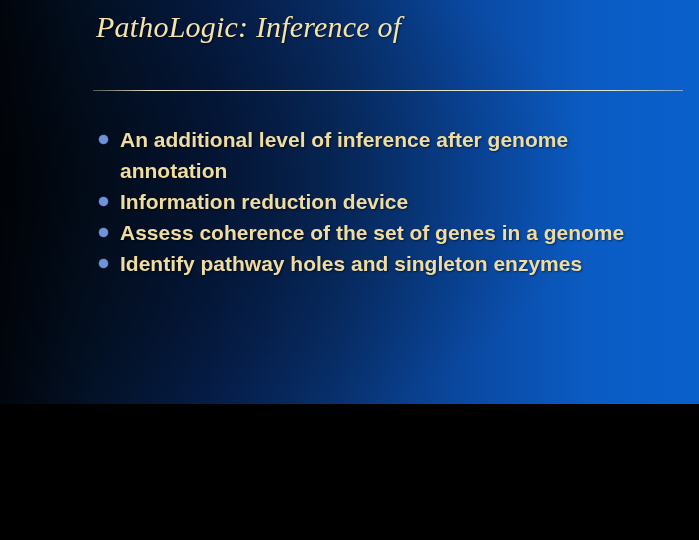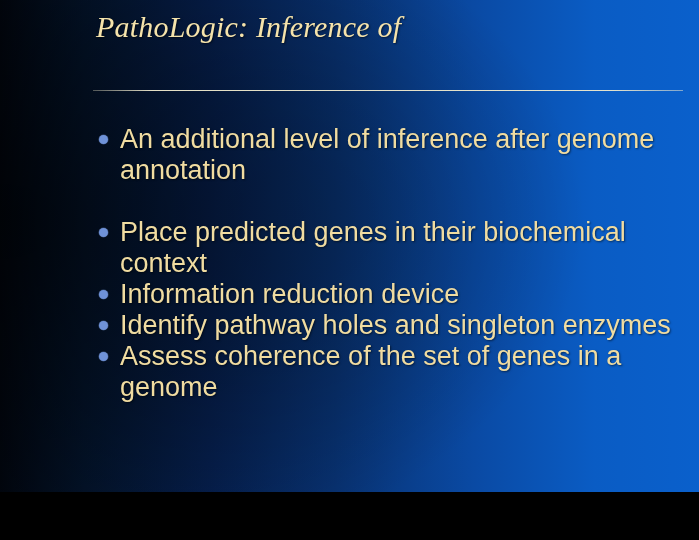--- a/index.html
+++ b/index.html
@@ -5,21 +5,21 @@
 <style>
   html, body {
     margin: 0;
     padding: 0;
     background: #000;
   }
 
   .slide {
     position: relative;
     width: 699px;
-    height: 492px;
+    height: 404px;
     overflow: hidden;
     
     background:
       linear-gradient(90deg,
         #01060f   0%,
         #03142c  12%,
         #062050  30%,
         #083272  48%,
         #0a4aa4  68%,
         #0a5cc4  85%,
@@ -107,22 +107,22 @@
     width: 9px;
     height: 9px;
     border-radius: 50%;
     background: #6f92d8;
     box-shadow: 0 0 0 0.5px rgba(120,150,215,0.45);
   }
 
   .bullet-text {
     display: block;
     font-family: "Liberation Sans", sans-serif;
-    font-weight: normal;
-    font-size: 27px;
+    font-weight: bold;
+    font-size: 21px;
     line-height: 31px;
     color: #f0dca1;
     text-shadow: 1px 1px 2px rgba(0,0,0,0.5);
   }
 </style>
 </head>
 <body>
 
 <div class="slide">
   <div class="content">
@@ -133,37 +133,33 @@
 
     <div class="title-rule"></div>
 
     <div class="bullets">
 
       <div class="bullet-item">
         <span class="bullet-dot"></span>
         <span class="bullet-text">An additional level of inference after genome annotation</span>
       </div>
 
-      <div class="bullet-item gap-before">
-        <span class="bullet-dot"></span>
-        <span class="bullet-text">Place predicted genes in their biochemical context</span>
-      </div>
 
       <div class="bullet-item">
         <span class="bullet-dot"></span>
         <span class="bullet-text">Information reduction device</span>
       </div>
 
       <div class="bullet-item">
         <span class="bullet-dot"></span>
-        <span class="bullet-text">Identify pathway holes and singleton enzymes</span>
+        <span class="bullet-text">Assess coherence of the set of genes in a genome</span>
       </div>
 
       <div class="bullet-item">
         <span class="bullet-dot"></span>
-        <span class="bullet-text">Assess coherence of the set of genes in a genome</span>
+        <span class="bullet-text">Identify pathway holes and singleton enzymes</span>
       </div>
 
 
     </div>
 
   </div>
 </div>
 
 </body></html>

